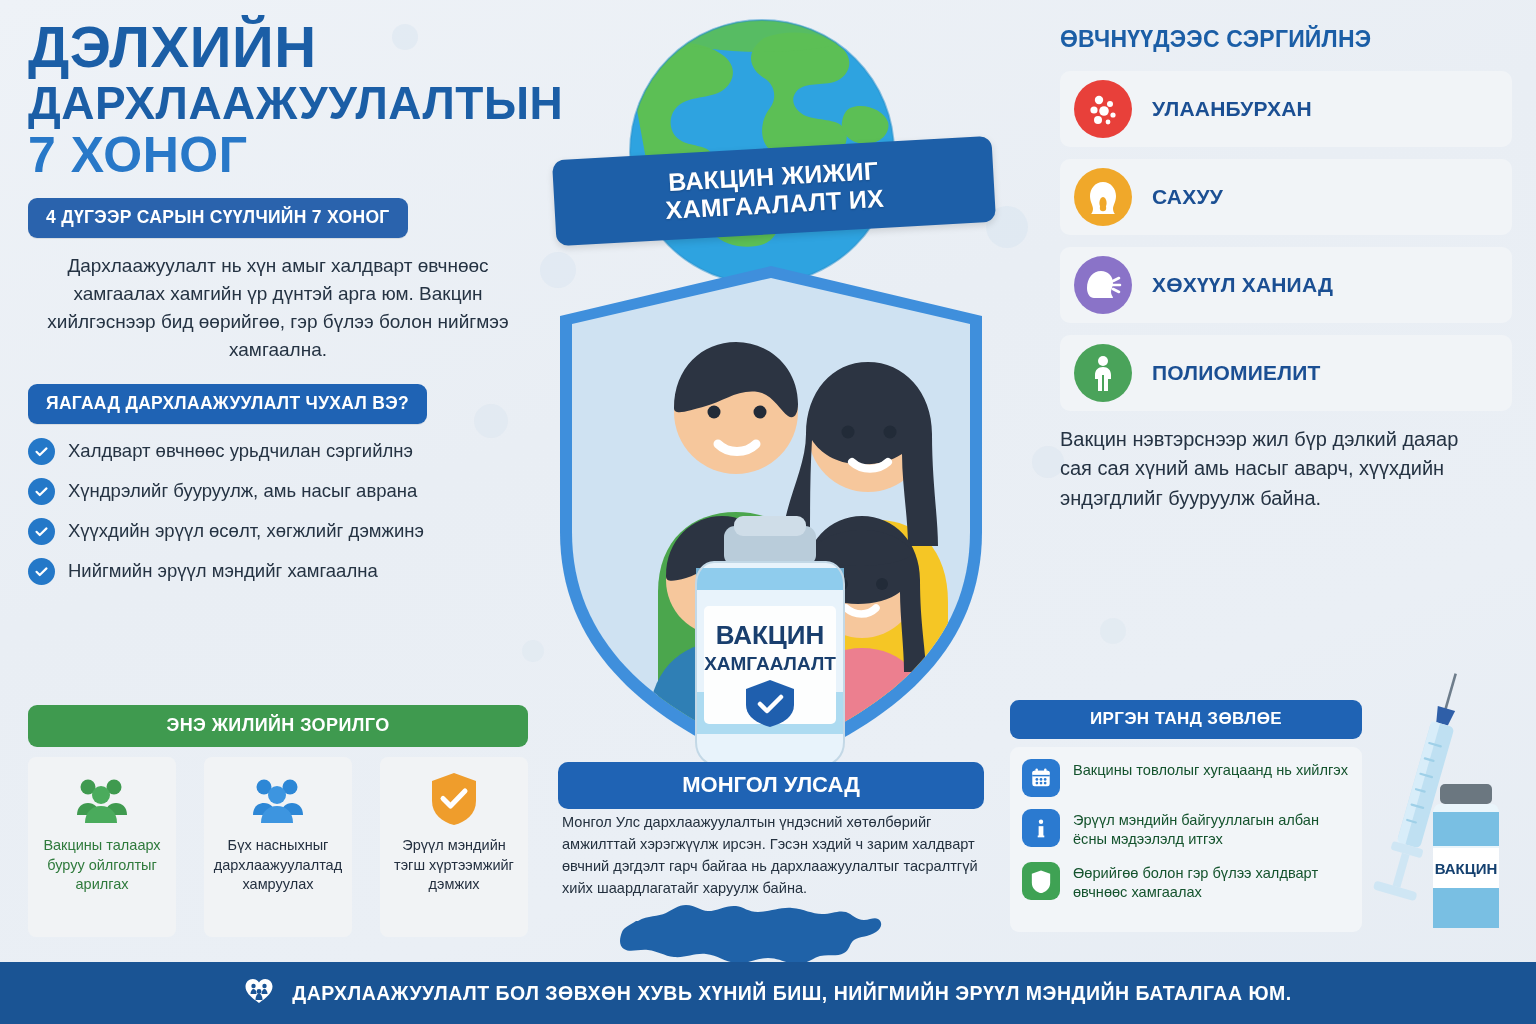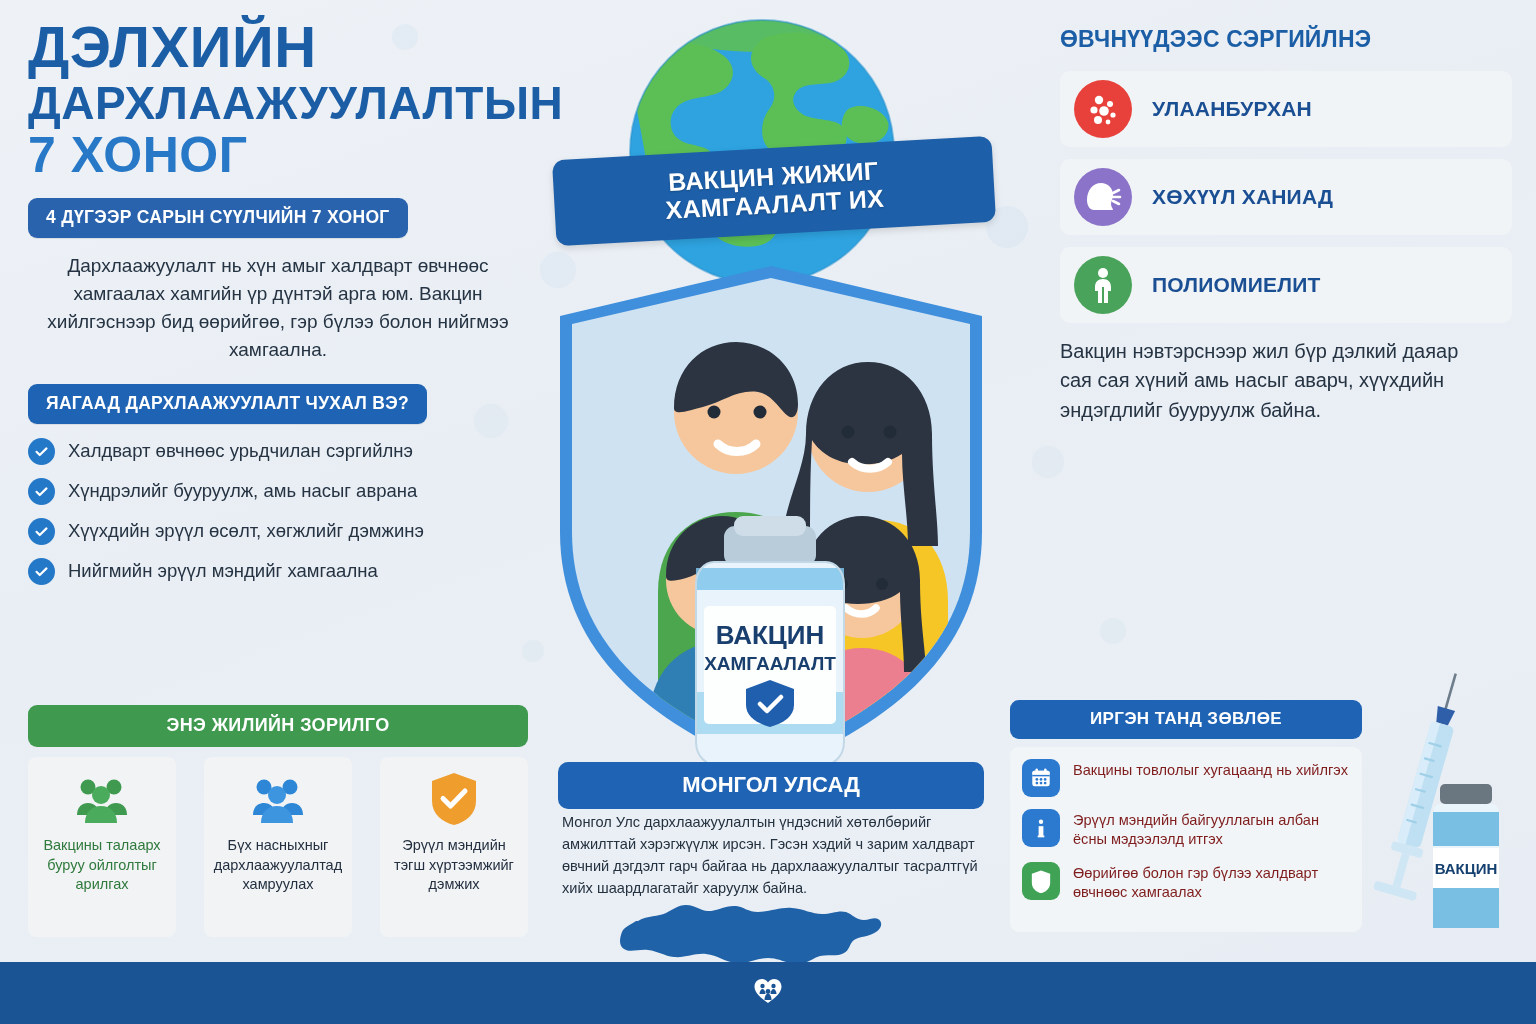--- a/index.html
+++ b/index.html
@@ -79,21 +79,21 @@
 
   
   .advice{position:absolute;left:1010px;top:700px;width:352px;}
   .adv-head{background:#1f63b4;color:#fff;font-weight:bold;font-size:17px;text-align:center;
     border-radius:9px;padding:9px 0 10px 0;letter-spacing:.4px;}
   .adv-body{background:#f2f5f8;border-radius:9px;margin-top:8px;padding:12px 12px 14px 12px;}
   .adv-row{display:flex;align-items:flex-start;gap:13px;margin-bottom:12px;}
   .adv-row:last-child{margin-bottom:16px;justify-content:center;}
   .adv-ico{width:38px;height:38px;border-radius:9px;flex:0 0 auto;
     display:flex;align-items:center;justify-content:center;}
-  .adv-txt{font-size:14.6px;line-height:1.32;color:#7f1d1d;padding-top:2px;}
+  .adv-txt{font-size:14.6px;line-height:1.32;color:#14532d;padding-top:2px;}
 
   .syringe{position:absolute;left:1368px;top:672px;width:160px;height:282px;}
 
   
   .footer{position:absolute;left:0;bottom:0;width:1536px;height:62px;background:#1a5494;
     display:flex;align-items:center;justify-content:center;gap:18px;}
   .footer-txt{color:#fff;font-weight:bold;font-size:19.5px;letter-spacing:.5px;}
 </style>
 </head>
 <body>
@@ -319,20 +319,30 @@
             <circle cx="9" cy="19" r="3.6" fill="#fff"></circle>
               <circle cx="19" cy="20" r="4.8" fill="#fff"></circle>
             <circle cx="28" cy="24" r="2.6" fill="#fff"></circle>
               <circle cx="13" cy="29" r="4" fill="#fff"></circle>
             <circle cx="23" cy="31" r="2.4" fill="#fff"></circle>
           </svg>
         </span>
         <span class="dis-lbl">УЛААНБУРХАН</span>
       </div>
 
+      <div class="dis-row">
+        <span class="dis-ico" style="background:#f0a82a;">
+          <svg width="36" height="36" viewBox="0 0 36 36">
+            <path d="M18 3c8 0 13 7 13 14 0 6-3 9-3 13 0 3 2 5 2 5H6s2-2 2-5c0-4-3-7-3-13C5 10 10 3 18 3z" fill="#fff"></path>
+            <ellipse cx="18" cy="24" rx="3.6" ry="6" fill="#f0a82a"></ellipse>
+            <circle cx="18" cy="29" r="3.2" fill="#f0a82a"></circle>
+          </svg>
+        </span>
+        <span class="dis-lbl">САХУУ</span>
+      </div>
 
       <div class="dis-row">
         <span class="dis-ico" style="background:#8a73c8;">
           <svg width="38" height="36" viewBox="0 0 38 36">
             <path d="M17 4c7 0 12 5 12 12 0 4-2 6-2 9 0 3 2 4 2 6H10c-4 0-7-4-7-10C3 11 9 4 17 4z" fill="#fff"></path>
             <path d="M29 14l6-3M29 18h7M29 22l6 3" stroke="#fff" stroke-width="2.6" stroke-linecap="round" fill="none"></path>
           </svg>
         </span>
         <span class="dis-lbl">ХӨХҮҮЛ ХАНИАД</span>
       </div>
@@ -433,15 +443,16 @@
       <svg width="30" height="28" viewBox="0 0 30 28">
         <path d="M15 26C8 21 1.5 16 1.5 9.5 1.5 5 5 2 8.8 2c2.6 0 4.9 1.4 6.2 3.5C16.3 3.4 18.6 2 21.2 2 25 2 28.5 5 28.5 9.5 28.5 16 22 21 15 26z" fill="#fff"></path>
         <circle cx="9.5" cy="9" r="2.2" fill="#1a5494"></circle>
         <circle cx="20.5" cy="9" r="2.2" fill="#1a5494"></circle>
         <path d="M6.5 17c0-3 1.6-5 3-5s3 2 3 5z" fill="#1a5494"></path>
         <path d="M17.5 17c0-3 1.6-5 3-5s3 2 3 5z" fill="#1a5494"></path>
         <circle cx="15" cy="14.5" r="2.4" fill="#1a5494"></circle>
         <path d="M11.5 23c0-4 1.8-6.5 3.5-6.5s3.5 2.5 3.5 6.5z" fill="#1a5494"></path>
       </svg>
     </span>
+    <span class="footer-txt">ДАРХЛААЖУУЛАЛТ БОЛ ЗӨВХӨН ХУВЬ ХҮНИЙ БИШ, НИЙГМИЙН ЭРҮҮЛ МЭНДИЙН БАТАЛГАА ЮМ.</span>
   </div>
 
 </div>
 
 </body></html>

